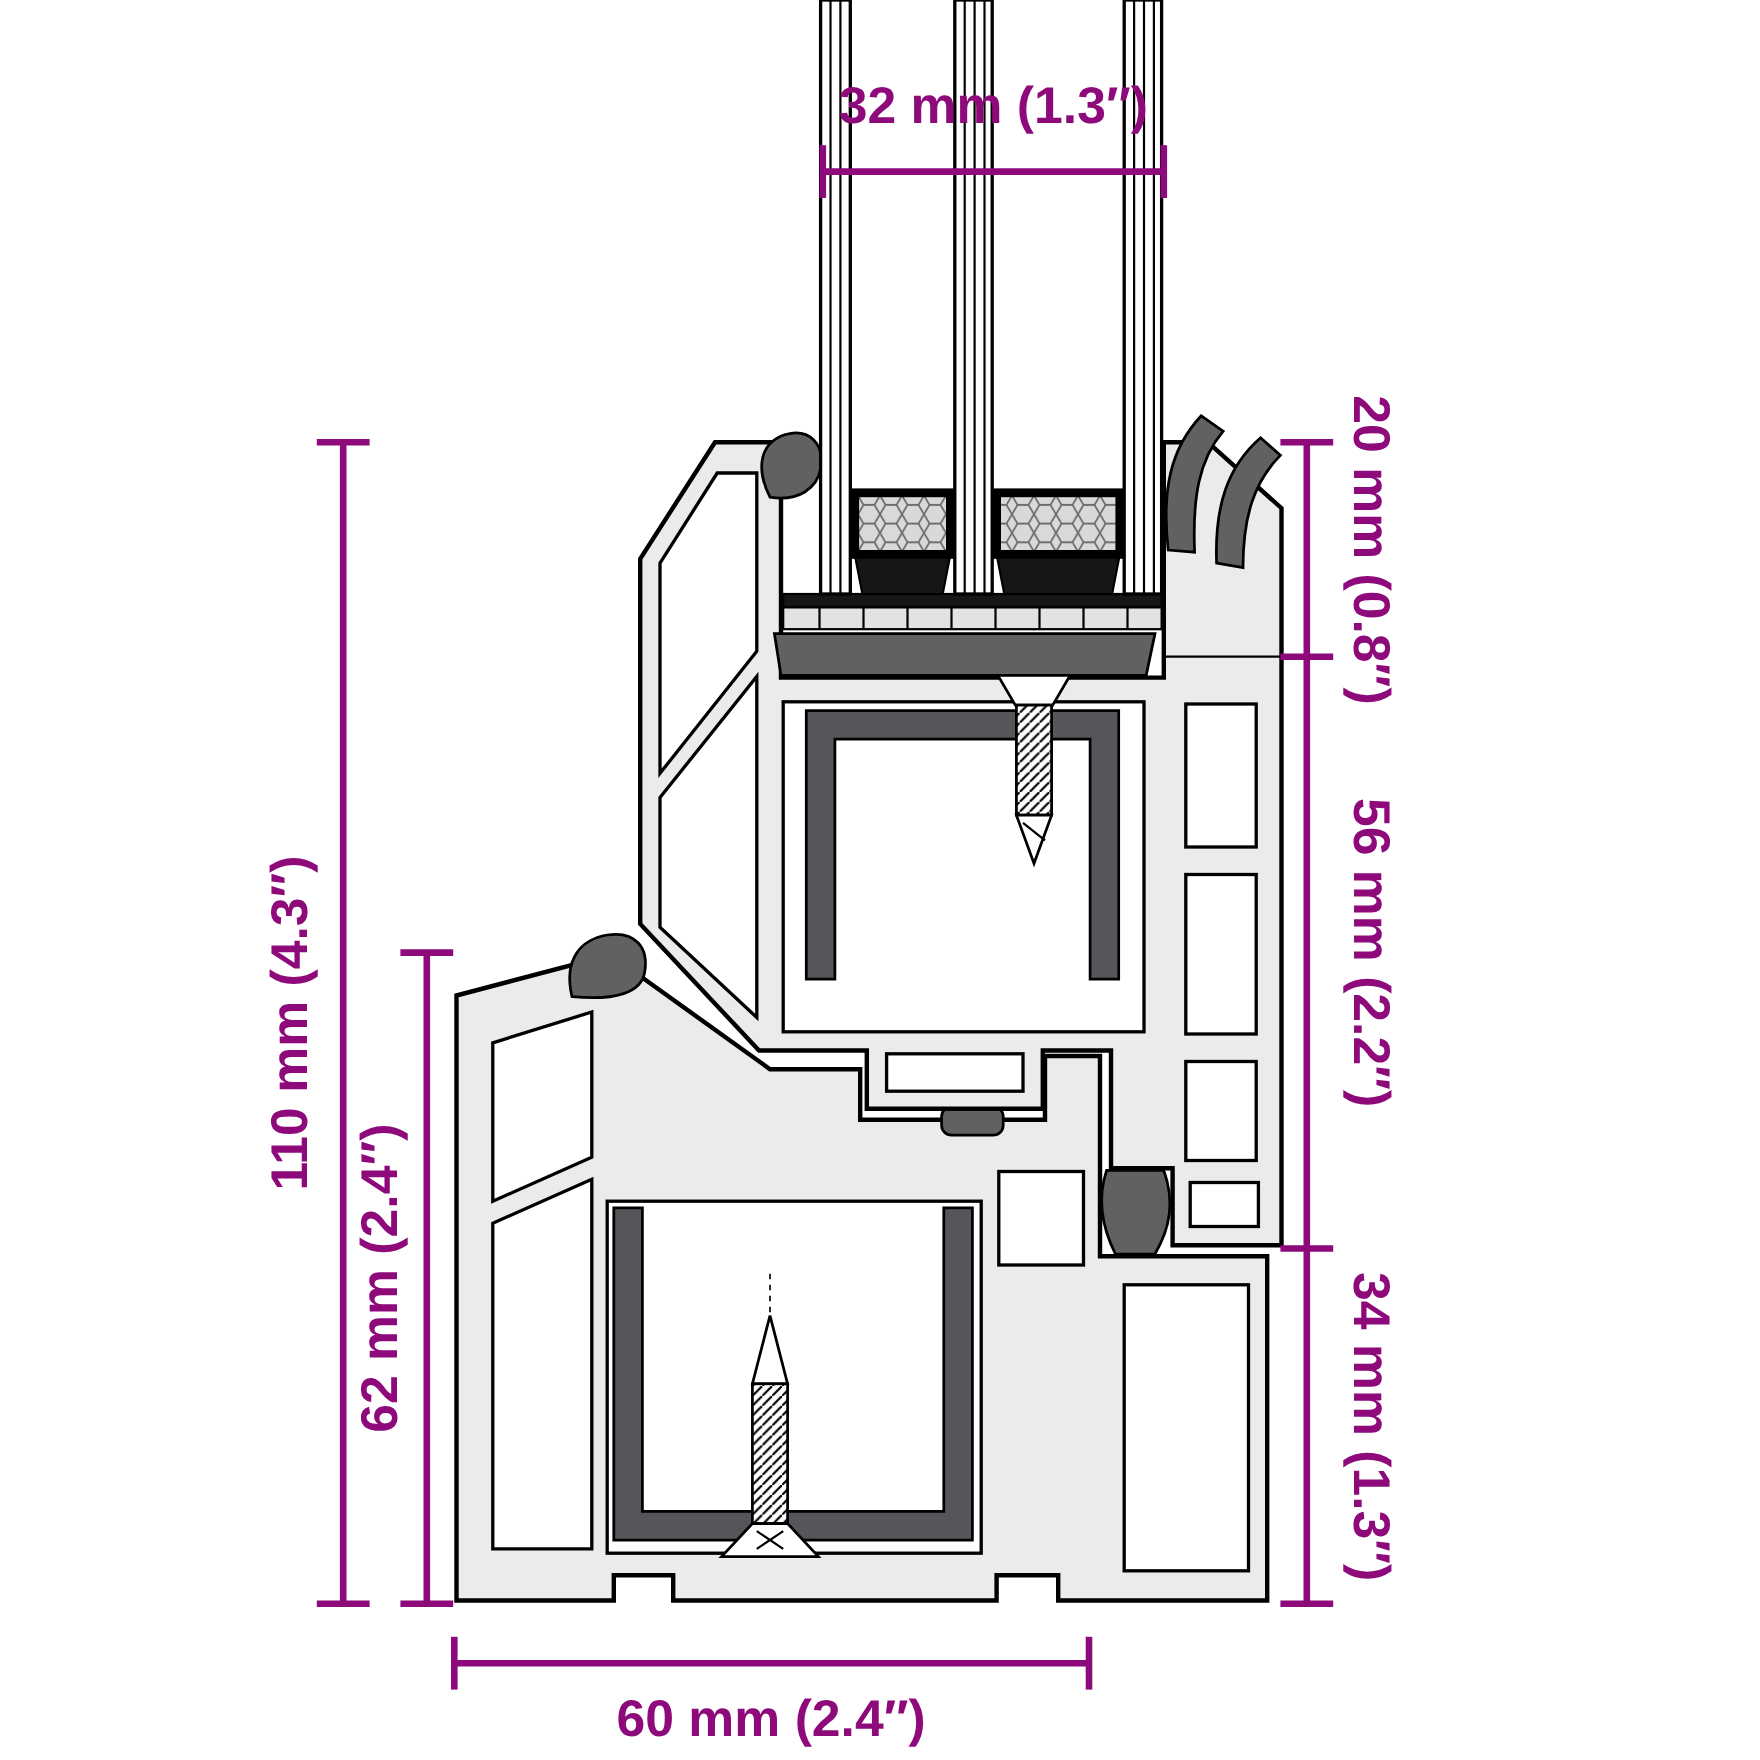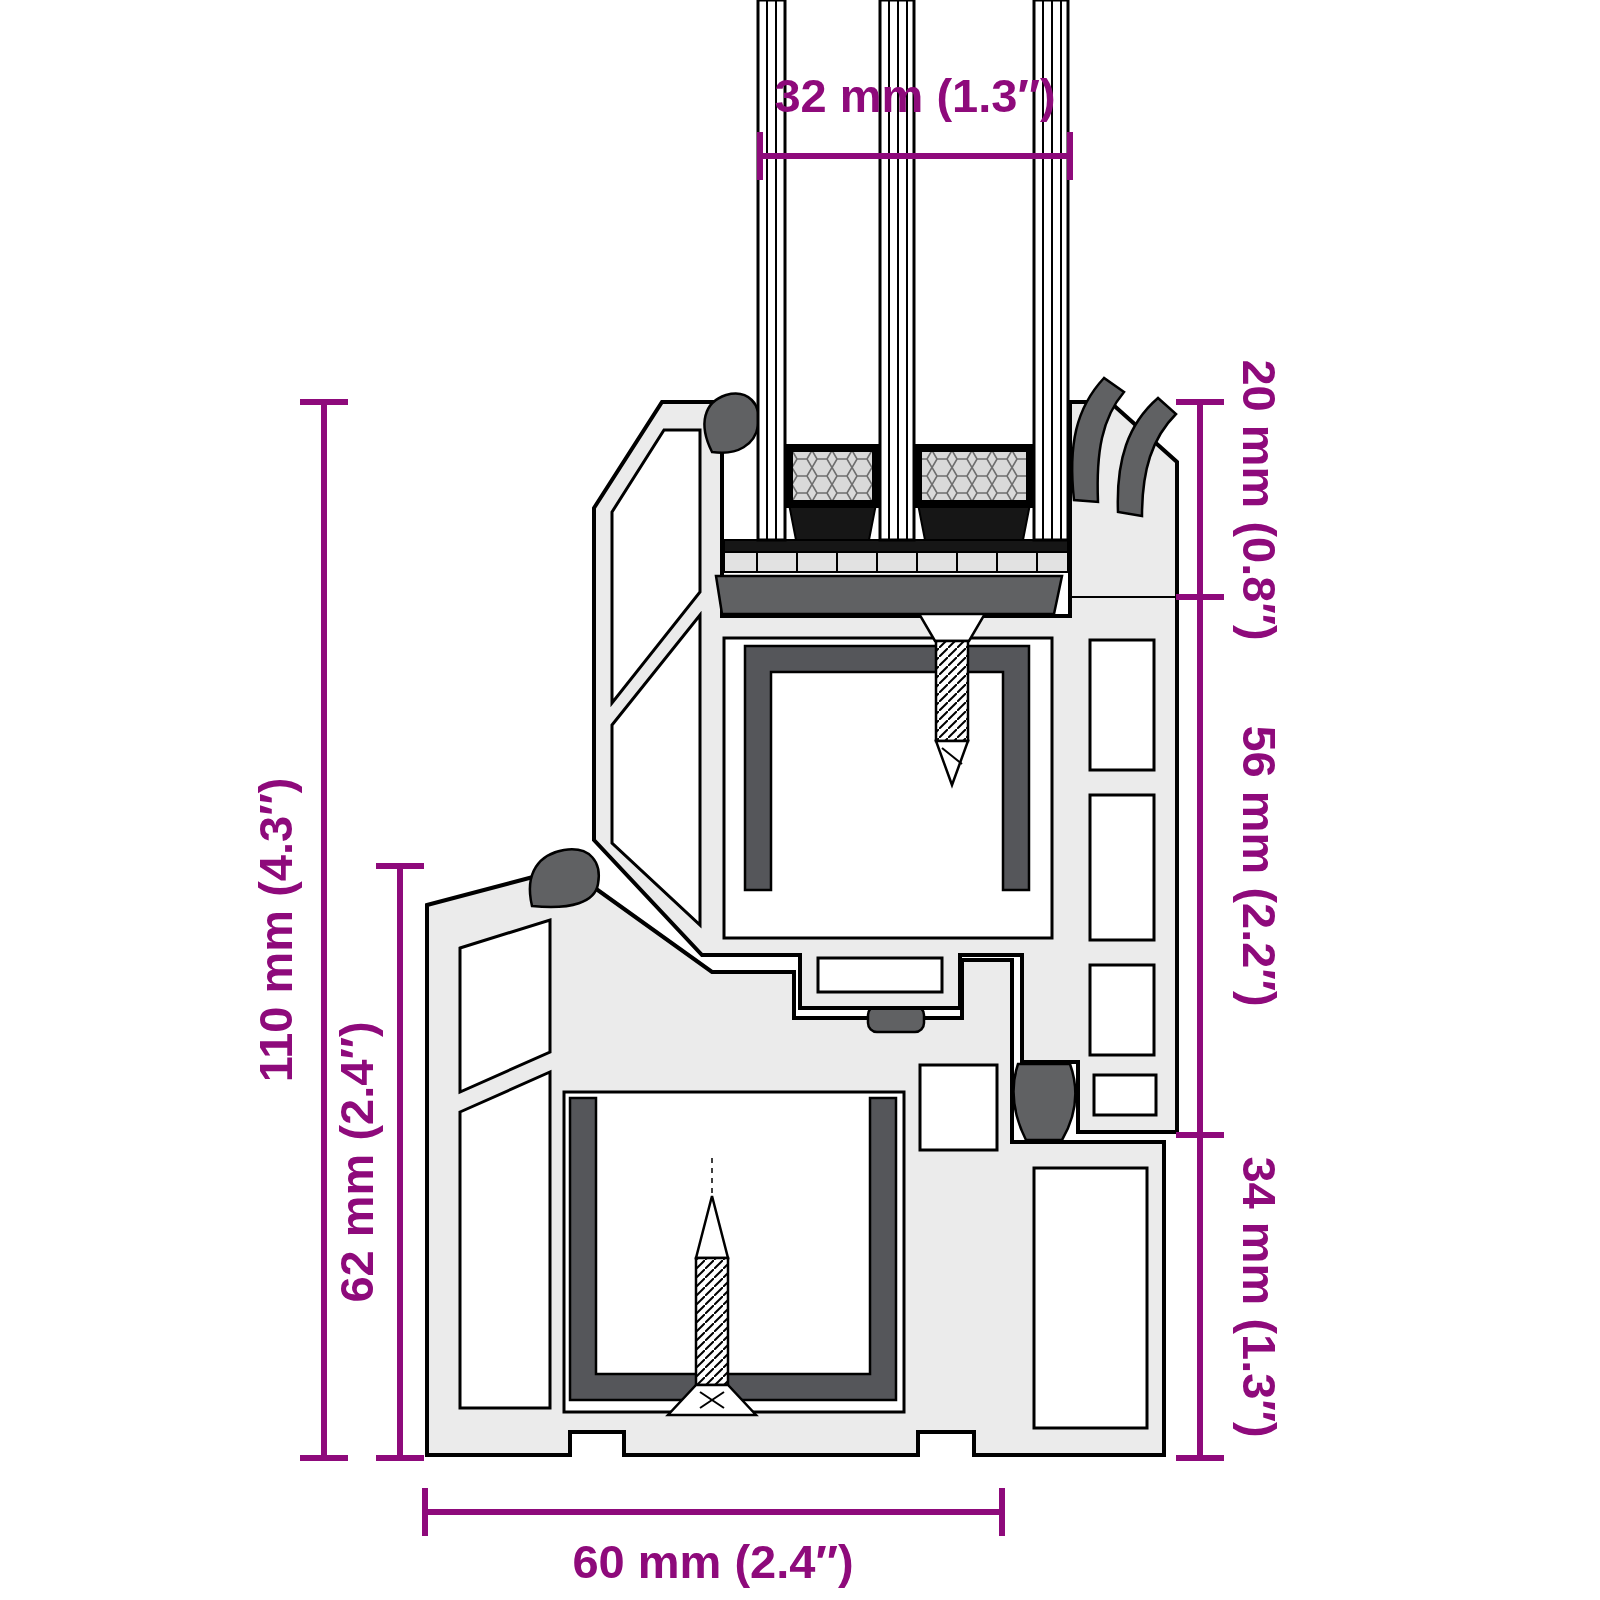--- a/index.html
+++ b/index.html
@@ -1,16 +1,16 @@
 <!DOCTYPE html>
 <html style="--dimension: #8E0A7B; --outline: #000000; --profile: #EBEBEB; --steel: #55565A; --gasket: #606163;"><head>
 <meta charset="utf-8">
 <style>
   html,body{margin:0;padding:0;background:#ffffff;}
-  .stage{position:relative;width:1416px;height:1600px;background:#fff;font-family:"Liberation Sans",sans-serif;overflow:hidden;padding-left:12px;}
+  .stage{position:relative;width:1416px;height:1600px;background:#fff;font-family:"Liberation Sans",sans-serif;overflow:hidden;}
   svg{display:block;}
   .dim-line{stroke:var(--dimension,#8E0A7B);stroke-width:6;fill:none;stroke-linecap:butt;}
   .dim-text{fill:var(--dimension,#8E0A7B);font-family:"Liberation Sans",sans-serif;font-size:47px;font-weight:bold;}
   .pbody{fill:var(--profile,#EBEBEB);stroke:var(--outline,#000);stroke-width:4;stroke-linejoin:miter;}
   .chamber{fill:#ffffff;stroke:var(--outline,#000);stroke-width:3;}
   .steel{fill:var(--steel,#55565A);stroke:var(--outline,#000);stroke-width:2.5;}
   .gasket{fill:var(--gasket,#606163);stroke:var(--outline,#000);stroke-width:2.5;}
   .glass{fill:#ffffff;stroke:var(--outline,#000);stroke-width:3;}
   .gline{stroke:var(--outline,#000);stroke-width:2;fill:none;}
   .dark{fill:#161616;stroke:var(--outline,#000);stroke-width:2;}

